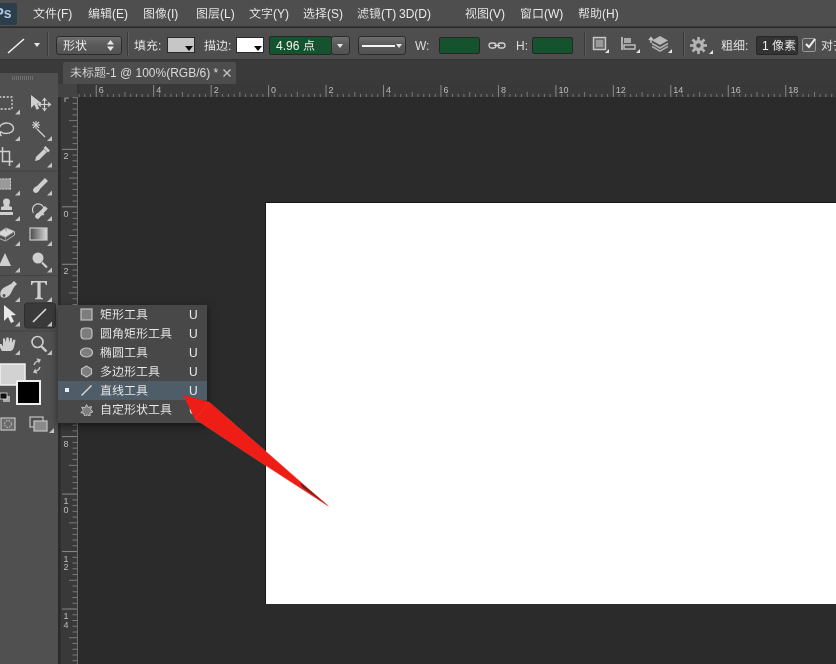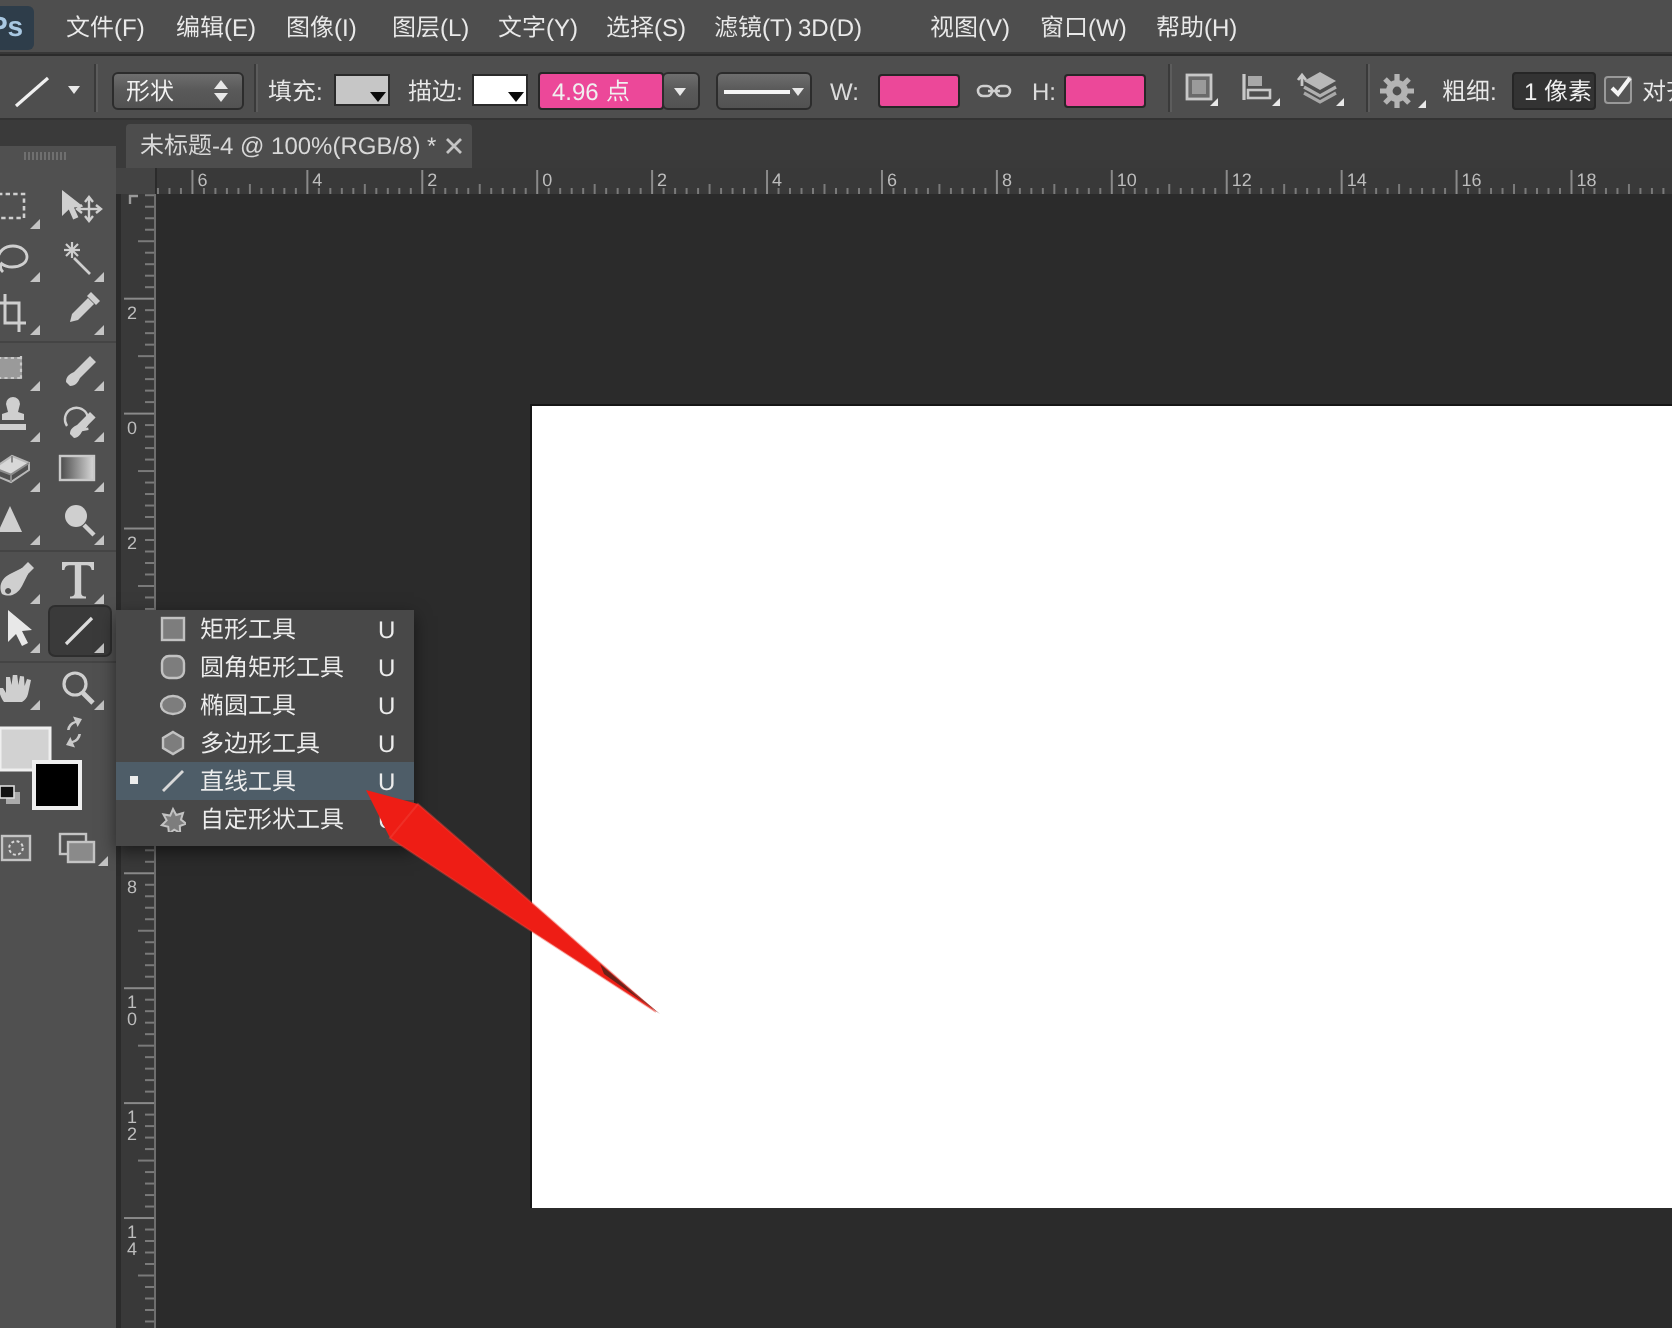--- a/index.html
+++ b/index.html
@@ -1,21 +1,21 @@
 <!DOCTYPE html>
 <html><head><meta charset="utf-8"><style>
 
 *{margin:0;padding:0;box-sizing:border-box}
 body{font-family:"Liberation Sans",sans-serif}
 #app{position:relative;width:836px;height:664px;background:#2b2b2b;overflow:hidden;font-family:"Liberation Sans",sans-serif}
 .ab{position:absolute}
 .cj{display:inline-block;vertical-align:top}
 .row{display:flex;align-items:center}
 .lab{font-size:12px;color:#e4e4e4;white-space:nowrap}
-.inp{background:#ec4899;border:1px solid #272727;border-radius:2px}
+.inp{background:#14532d;border:1px solid #272727;border-radius:2px}
 .vsep{position:absolute;width:1px;background:#3a3a3a;box-shadow:1px 0 0 #5c5c5c}
 .btn{position:absolute;border:1px solid #2c2c2c;border-radius:3px;
  background:linear-gradient(#6e6e6e,#5a5a5a 45%,#525252)}
 .cornertri{position:absolute;width:0;height:0;border-left:4px solid transparent;border-right:4px solid transparent;border-top:5px solid #0a0a0a}
 .dar{position:absolute;width:0;height:0;border-left:3.5px solid transparent;border-right:3.5px solid transparent;border-top:4px solid #e8e8e8}
 .tinytri{position:absolute;width:0;height:0;border-left:4px solid transparent;border-bottom:4px solid #ddd}
 
 </style></head><body>
 <div id="app">
 <svg width="0" height="0" style="position:absolute">
@@ -296,21 +296,21 @@
 <div class="ab" style="left:0;top:60px;width:836px;height:24px;background:#3a3a3a"></div>
 <div class="ab" style="left:63px;top:62px;width:173px;height:22px;background:#4d4d4d;border-radius:2px 2px 0 0"></div>
 <div class="ab row" style="left:70px;top:66px">
       <svg class="cj" width="36" height="14" viewBox="0 0 36 14">
         <g transform="translate(0,10.8) scale(0.012)" fill="#d8d8d8">
           <use href="#u672a" x="0"></use>
           <use href="#u6807" x="1000"></use>
           <use href="#u9898" x="2000"></use>
         </g>
       </svg>
-      <span style="font-size:12px;color:#d8d8d8;white-space:pre">-4 @ 100%(RGB/8) * </span>
+      <span style="font-size:12px;color:#d8d8d8;white-space:pre">-1 @ 100%(RGB/6) * </span>
     </div>
 <svg class="ab" style="left:222px;top:68px" width="10" height="10">
       <path d="M1.5 1.5 L8.5 8.5 M8.5 1.5 L1.5 8.5" stroke="#c4c4c4" stroke-width="1.4"></path>
     </svg>
 <div class="ab" style="left:0;top:73px;width:58px;height:591px;background:#505050"></div>
 <svg class="ab" style="left:0;top:73px" width="58" height="591">
       <line x1="12" y1="5" x2="33" y2="5" stroke="#6f6f6f" stroke-width="4" stroke-dasharray="1 1"></line>
       <line x1="0" y1="98" x2="58" y2="98" stroke="#444" stroke-width="1"></line>
       <line x1="0" y1="202.5" x2="58" y2="202.5" stroke="#444" stroke-width="1"></line>
       <line x1="0" y1="258" x2="58" y2="258" stroke="#444" stroke-width="1"></line>

